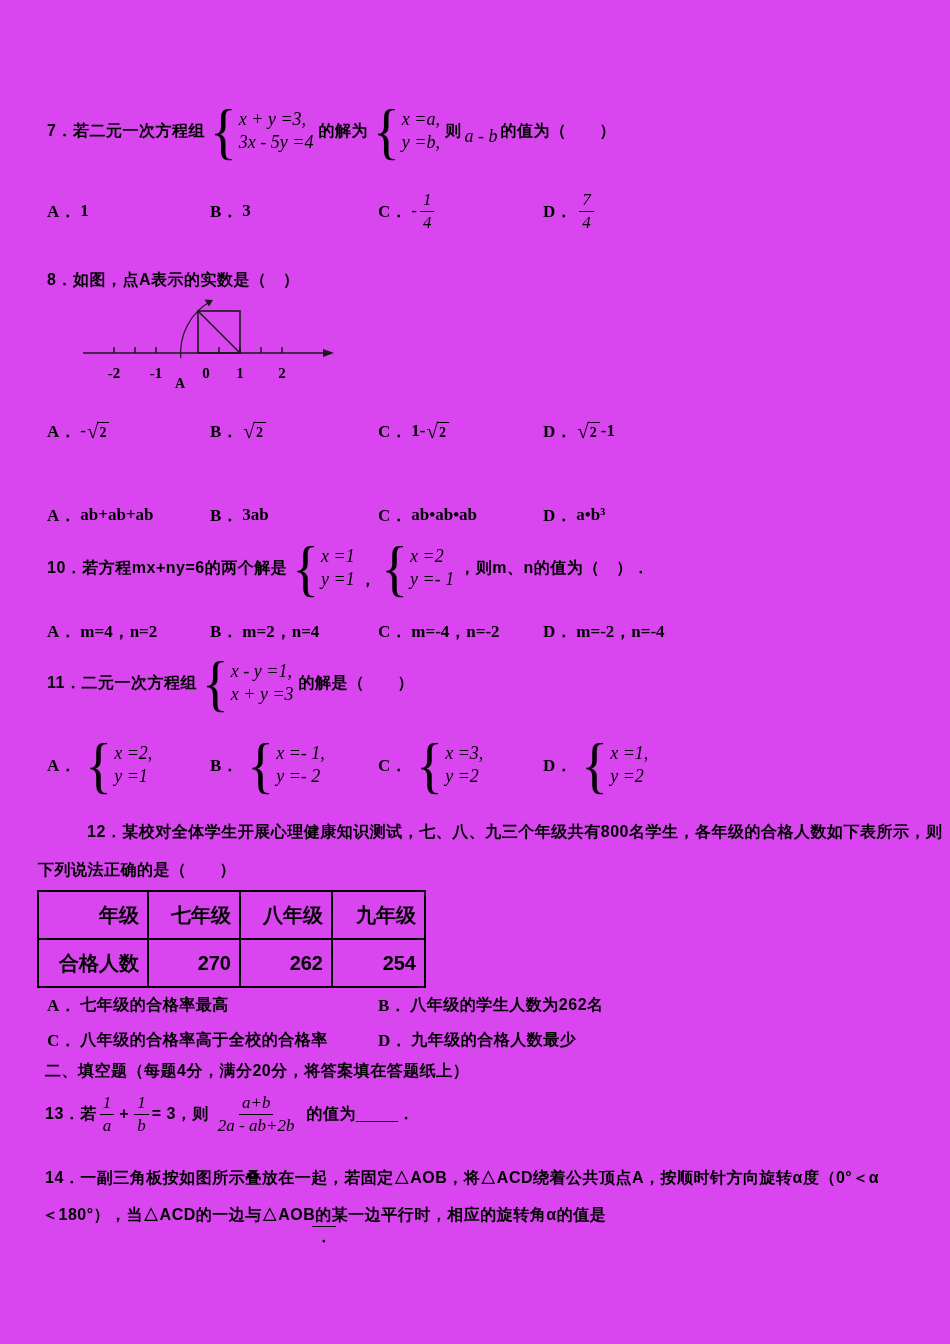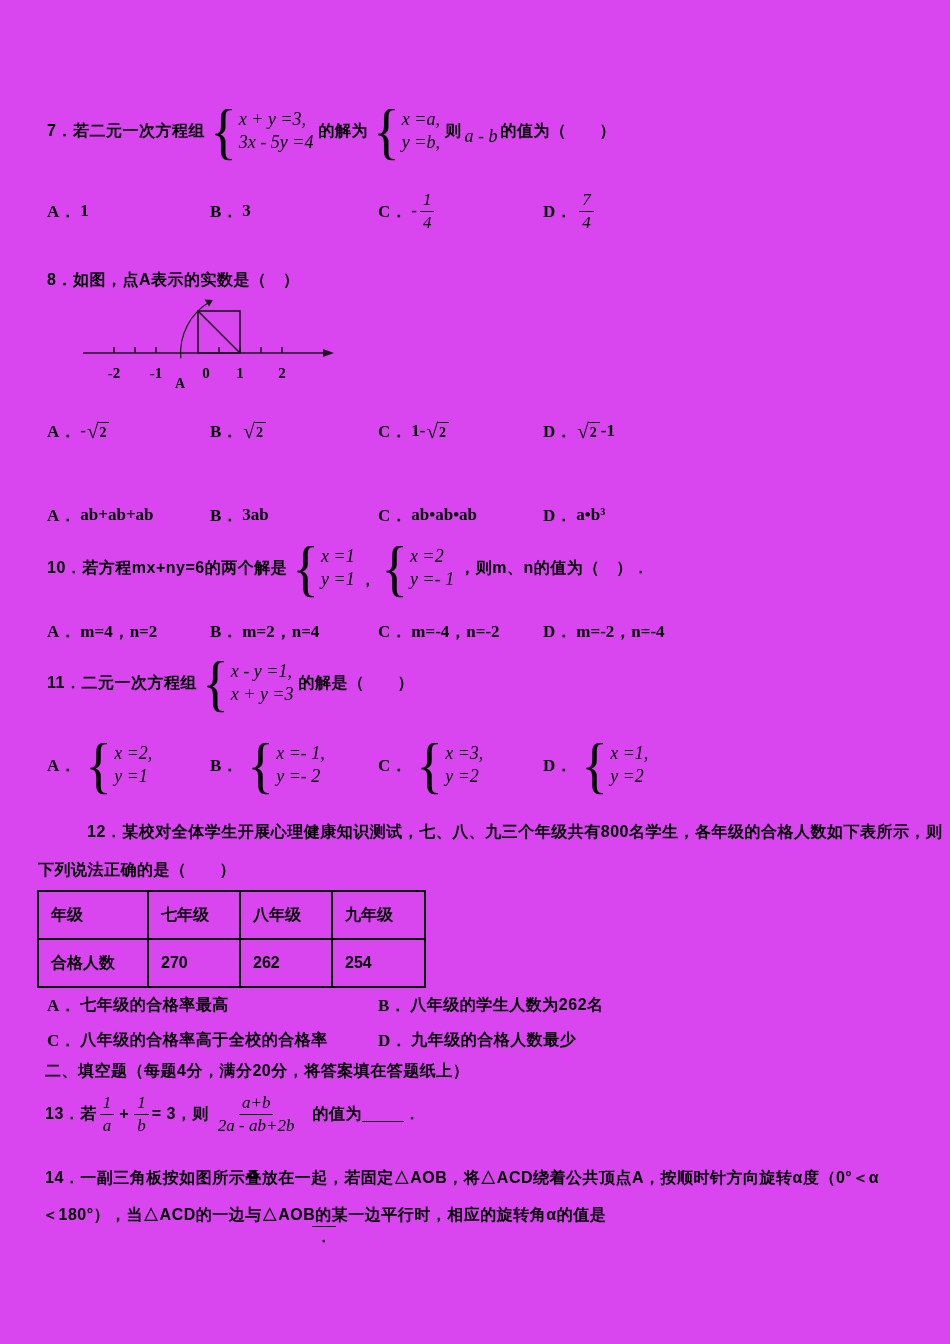--- a/index.html
+++ b/index.html
@@ -24,22 +24,22 @@
   .frac .fn { border-bottom:1.6px solid #000; padding:0 3px; }
   .frac .fd { padding:0 3px; }
   .sqrt { display:inline-flex; align-items:flex-start; font-family:"Liberation Serif", serif;
           font-weight:bold; margin:0 1px; }
   .sqrt .rs { font-size:21px; line-height:1; margin-right:-1px; }
   .sqrt .ra { border-top:1.7px solid #000; font-size:14px; line-height:1.25;
               padding:1px 3px 0 2px; margin-top:1px; }
   .lowered { position:relative; top:5px; margin:0 3px; display:inline-block; }
   .blank { display:inline-block; border-bottom:1.7px solid #000; height:15px; }
   table.grid { position:absolute; left:37px; top:890px; border-collapse:collapse; }
-  table.grid td { border:2px solid #000; font-weight:bold; font-size:16px;
-                  padding:0 8px 0 12px; height:46px; text-align:left; vertical-align:middle; }
+  table.grid td { border:2px solid #000; font-weight:bold; font-size:20px;
+                  padding:0 8px 0 12px; height:46px; text-align:right; vertical-align:middle; }
   .c0 { width:88px; } .c1 { width:70px; } .c2 { width:70px;font-family:Liberation Mono, monospace; } .c3 { width:71px; }
   svg text { font-family:"Liberation Serif", serif; font-weight:bold; }
 </style>
 </head>
 <body>
 
 <div class="page">
 
   <div class="row" style="left:47px; top:95px; height:72px;">
     <span class="zh">7．若二元一次方程组</span>
@@ -311,21 +311,21 @@
     <span class="zh" style="margin:0 2px;">+</span>
     <span class="frac">
       <span class="fn">1</span>
       <span class="fd">b</span>
     </span>
     <span class="zh">= 3，则</span>
     <span class="frac" style="margin-left:6px;">
       <span class="fn">a+b</span>
       <span class="fd">2a - ab+2b</span>
     </span>
-    <span class="zh" style="margin-left:12px;">的值为</span>
+    <span class="zh" style="margin-left:6px;">的值为</span>
     <span class="blank" style="width:42px;"></span>
     <span class="zh">．</span>
   </div>
 
   <div class="row" style="left:45px; top:1166px; height:24px;align-items:center;">
     <span class="zh">14．一副三角板按如图所示叠放在一起，若固定△AOB，将△ACD绕着公共顶点A，按顺时针方向旋转α度（0°＜α</span>
   </div>
   <div class="row" style="left:42px; top:1205px; height:24px;flex-direction:column;">
     <span class="zh">＜180°），当△ACD的一边与△AOB的某一边平行时，相应的旋转角α的值是</span>
     <span class="blank" style="width:24px;"></span>

